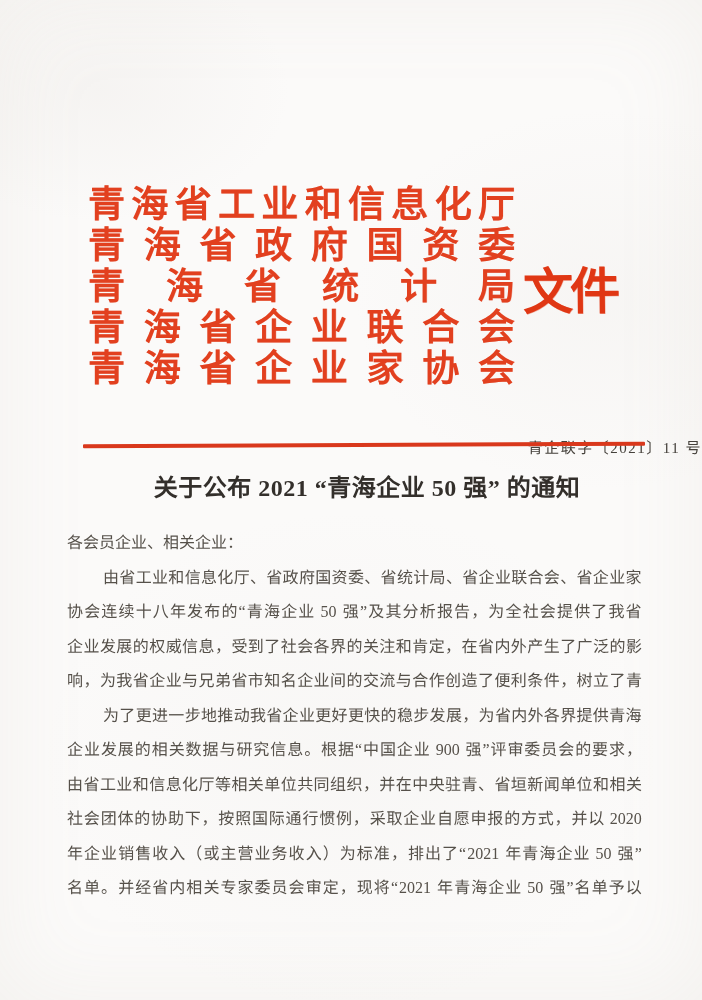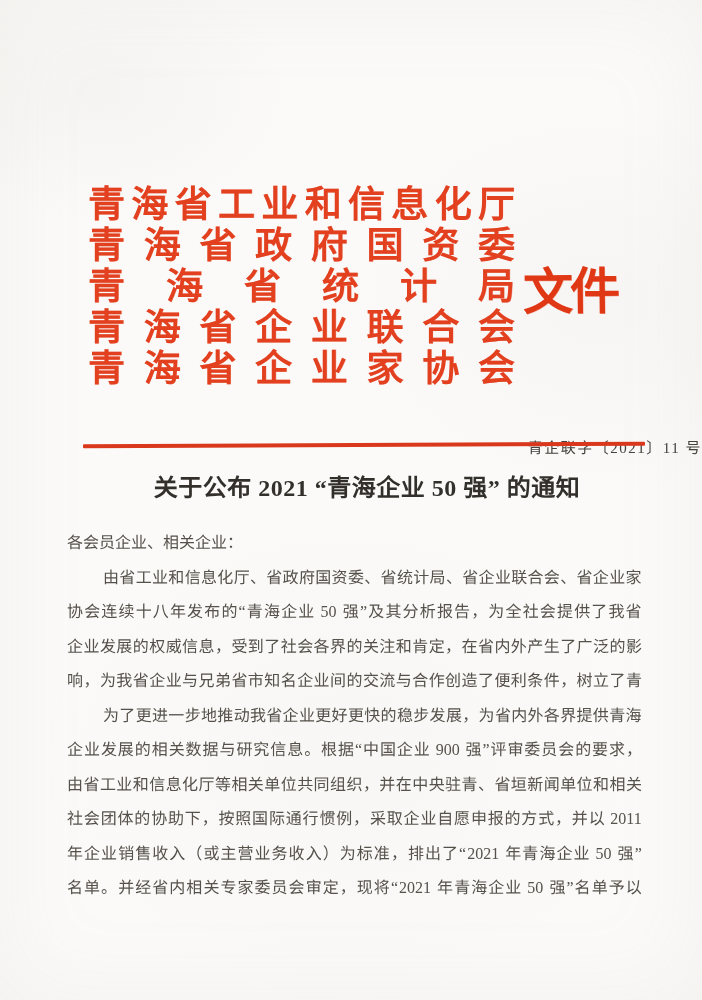--- a/index.html
+++ b/index.html
@@ -458,21 +458,21 @@
         <span>愿</span>
         <span>申</span>
         <span>报</span>
         <span>的</span>
         <span>方</span>
         <span>式</span>
         <span>，</span>
         <span>并</span>
         <span>以</span>
         <span> </span>
-        <span>2011</span>
+        <span>2020</span>
       </div>
       <div class="body-line fill">
         <span>年</span>
         <span>企</span>
         <span>业</span>
         <span>销</span>
         <span>售</span>
         <span>收</span>
         <span>入</span>
         <span>（</span>

